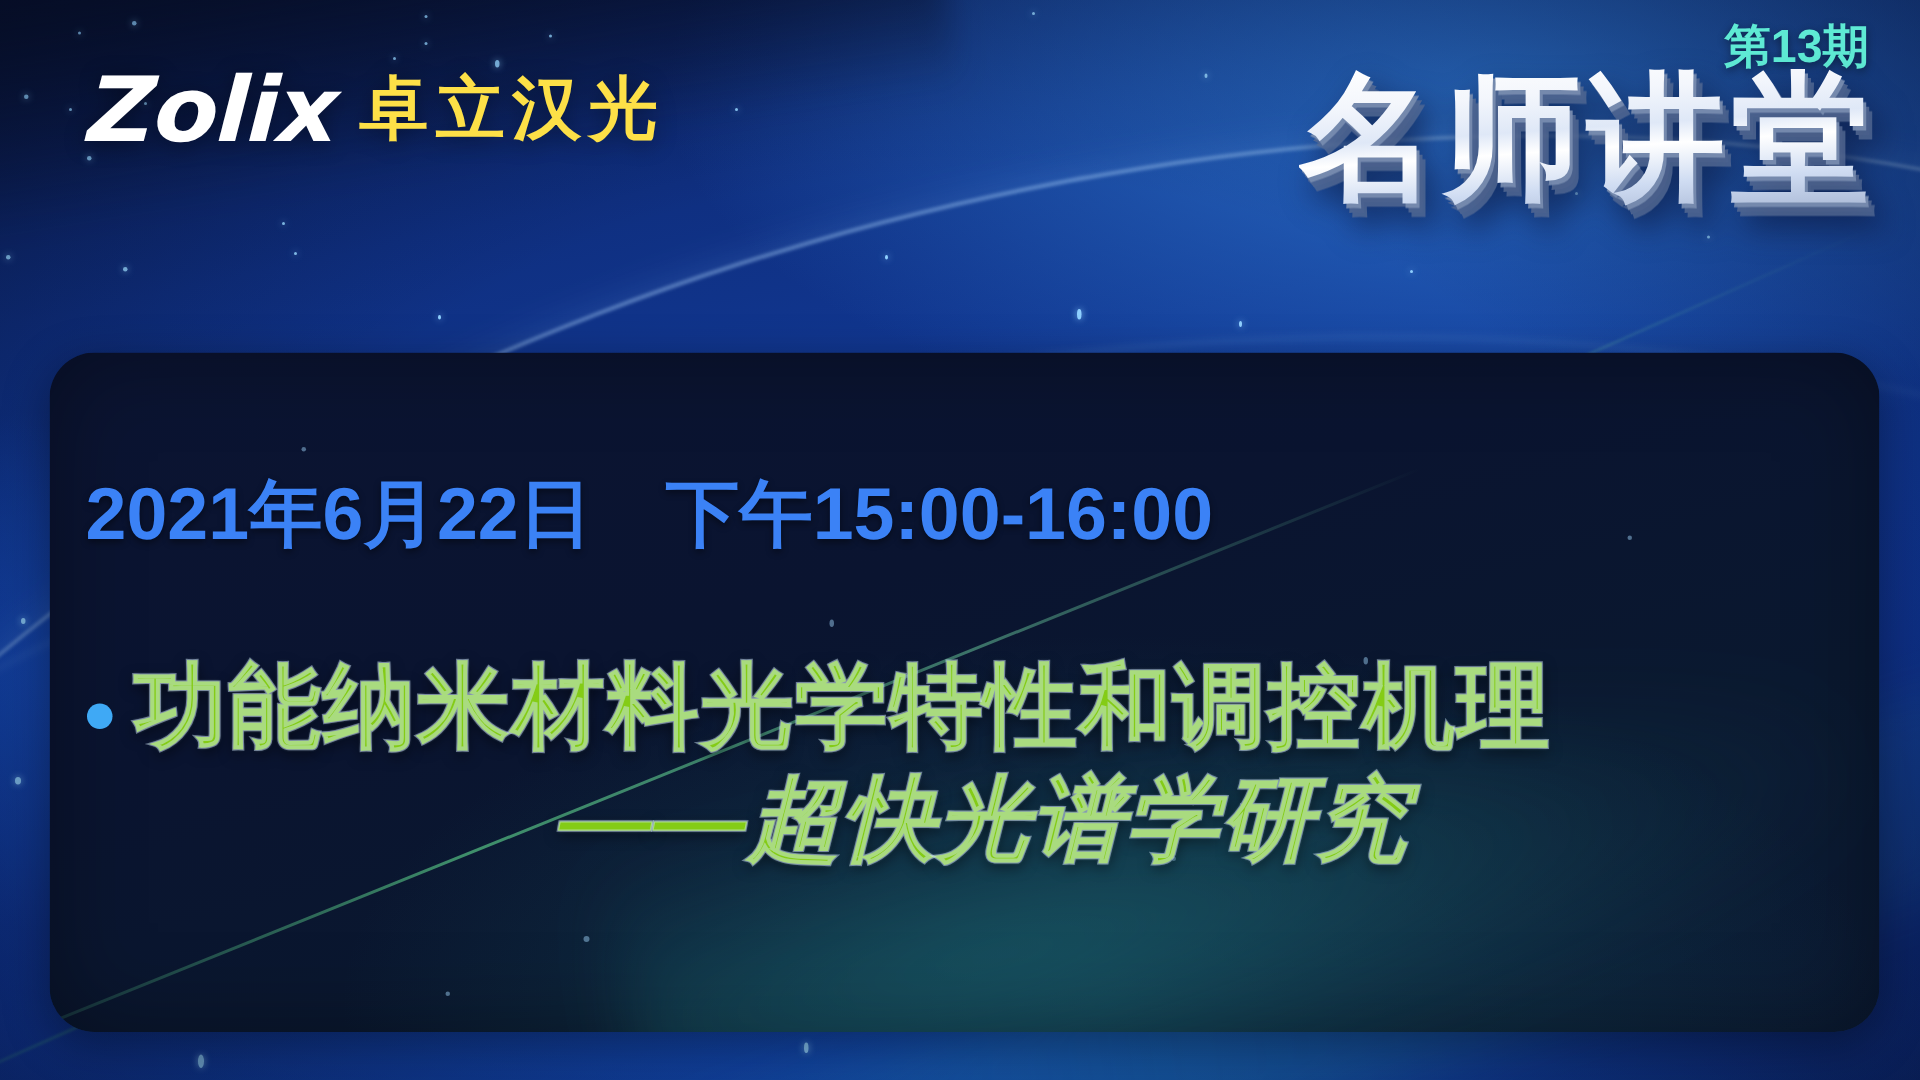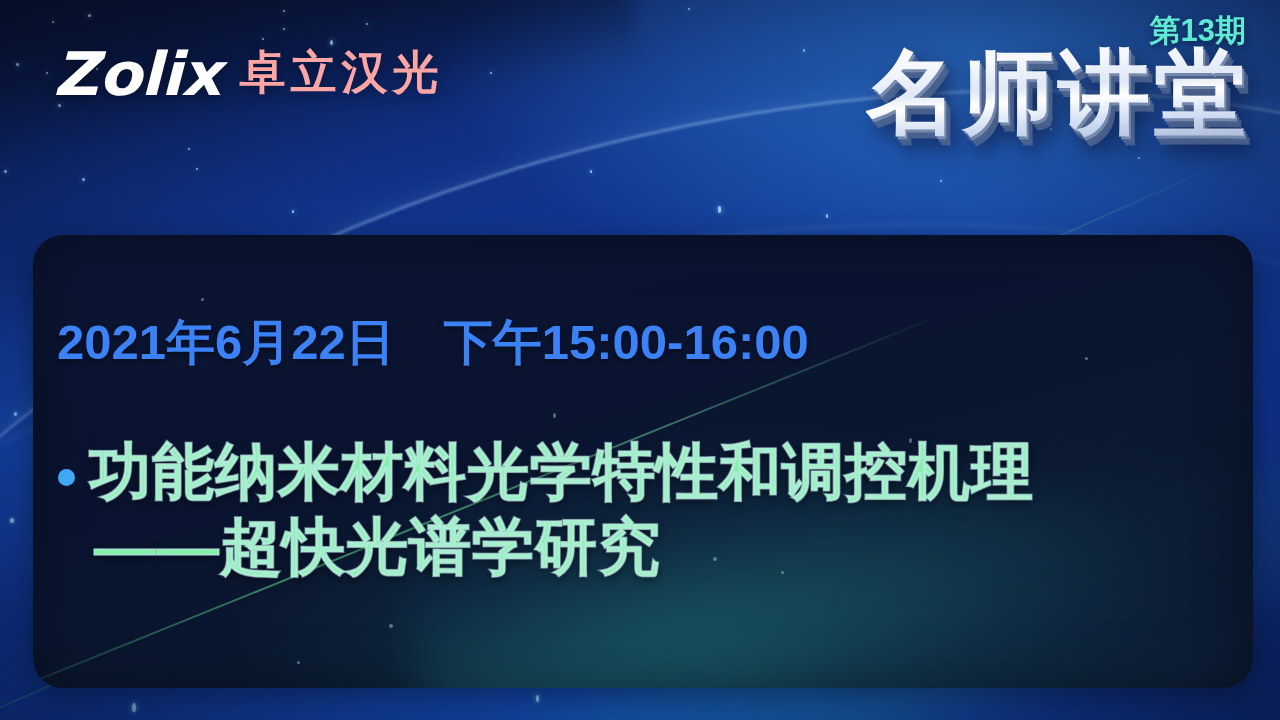--- a/index.html
+++ b/index.html
@@ -121,21 +121,21 @@
     color: #ffffff;
     letter-spacing: -1px;
     font-family: "DejaVu Sans", sans-serif;
     font-style: italic;
     line-height: 1;
     transform: skewX(-3deg) scaleX(1.04);
   }
   .logo-cn {
     font-size: 46px;
     font-weight: 700;
-    color: #fca5a5;
+    color: #fde047;
     letter-spacing: 5px;
     line-height: 1;
     padding-bottom: 4px;
   }
 
   
   .issue-no {
     position: absolute;
     right: 34px;
     top: 10px;
@@ -237,31 +237,33 @@
     width: 17px;
     height: 17px;
     border-radius: 50%;
     background: #3fa9f5;
     margin-top: 32px;
   }
   .topic-line {
     font-size: 62px;
     font-weight: 700;
     line-height: 1.14;
-    color: #86efac;
+    color: #84cc16;
     letter-spacing: 1px;
     white-space: nowrap;
     -webkit-text-stroke: 1.5px rgba(215,238,255,0.45);
     text-shadow:
       0 0 2px rgba(200,235,255,0.55),
       0 3px 9px rgba(0,0,0,0.55);
+    text-align: center;
   }
   .topic-line-2 {
     margin-left: 36px;
     margin-top: 4px;
+    font-style: italic;
   }
 </style>
 </head>
 <body>
 
 <div class="poster">
 
   <div class="bg-base"></div>
   <div class="bg-topleft-shade"></div>
   <div class="bg-arc"></div>

